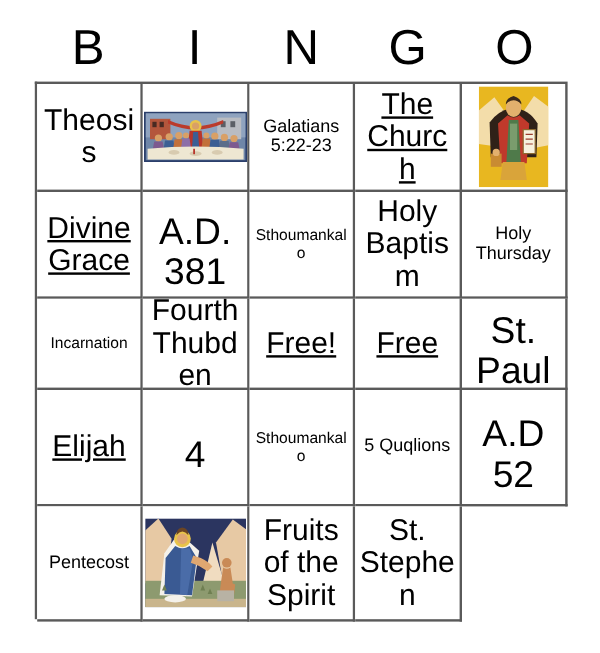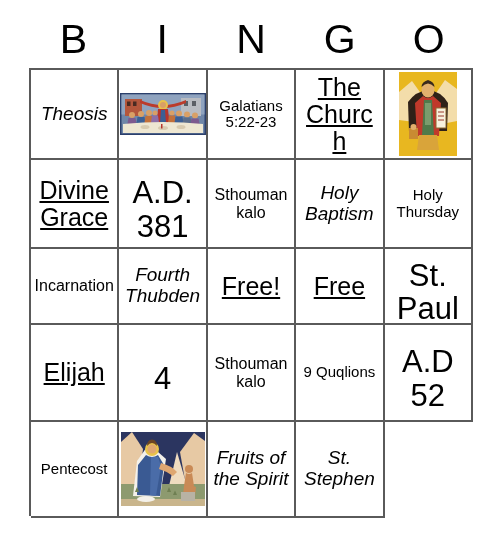--- a/index.html
+++ b/index.html
@@ -70,23 +70,23 @@
   }
   .cell-text {
     display: block;
     width: 100%;
     line-height: 1.08;
     word-break: break-word;
   }
   
   .fs-xl  { font-size: 31px; margin-top: 12px; }
   .fs-lg  { font-size: 25px; text-decoration: underline; }
-  .fs-md  { font-size: 19px; font-style: italic; }
+  .fs-md  { font-size: 25px; }
   .fs-sm  { font-size: 15px; }
-  .fs-xs  { font-size: 16px; text-align: center; }
+  .fs-xs  { font-size: 13px; text-align: center; }
 
   
   .icon-art {
     display: block;
   }
   .art-lastsupper { width: 86px; height: 42px; }
   .art-elijah     { width: 58px; height: 84px; }
   .art-theophany  { width: 84px; height: 74px; }
 </style>
 </head>
@@ -208,21 +208,21 @@
       <div class="cell">
         <span class="cell-text fs-lg">Elijah</span>
       </div>
       <div class="cell">
         <span class="cell-text fs-xl">4</span>
       </div>
       <div class="cell">
         <span class="cell-text fs-xs">Sthoumankalo</span>
       </div>
       <div class="cell">
-        <span class="cell-text fs-sm">9 Quqlions</span>
+        <span class="cell-text fs-sm">5 Quqlions</span>
       </div>
       <div class="cell">
         <span class="cell-text fs-xl">A.D 52</span>
       </div>
       <div class="cell">
         <span class="cell-text fs-sm">Pentecost</span>
       </div>
       <div class="cell">
         <span>
           <svg class="icon-art art-theophany" viewBox="0 0 168 148" preserveAspectRatio="none">

